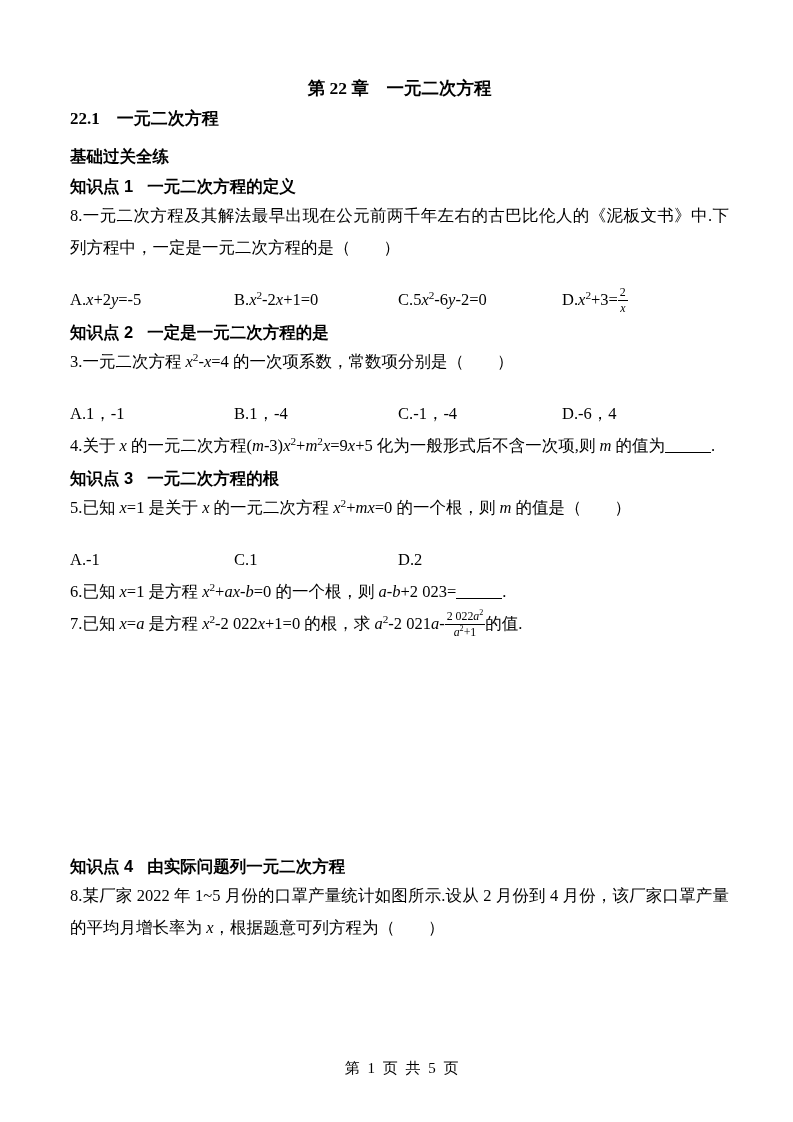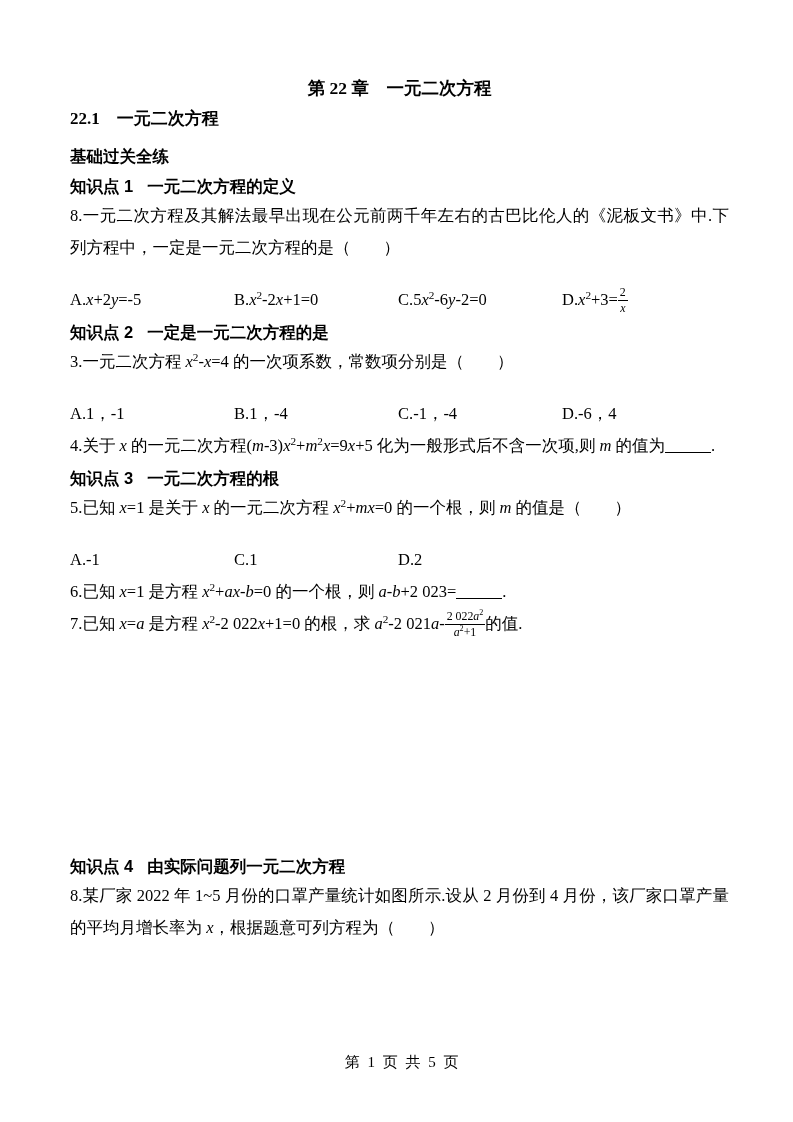--- a/index.html
+++ b/index.html
@@ -29,21 +29,21 @@
   sup.sp { font-size:0.68em; line-height:0; }
   .frac {
     display:inline-block; text-align:center; font-size:0.72em;
     line-height:1.2; vertical-align:-0.55em;
   }
   .frac .num { display:block; border-bottom:1px solid #000; padding:0 2px; }
   .frac .den { display:block; }
   .blank { display:inline-block; width:46px; height:14px; border-bottom:1px solid #000; vertical-align:-2px; }
   .spacer { height:210px; }
   .footer {
-    position:absolute; left:0; right:0; bottom:50px;
+    position:absolute; left:0; right:0; bottom:44px;
     text-align:center; font-size:15px; letter-spacing:2px;padding-left:12px;
   }
 </style>
 </head>
 <body>
 
 <div class="page">
   <div class="content">
 
     <h1 class="title">第 22 章　一元二次方程</h1>

